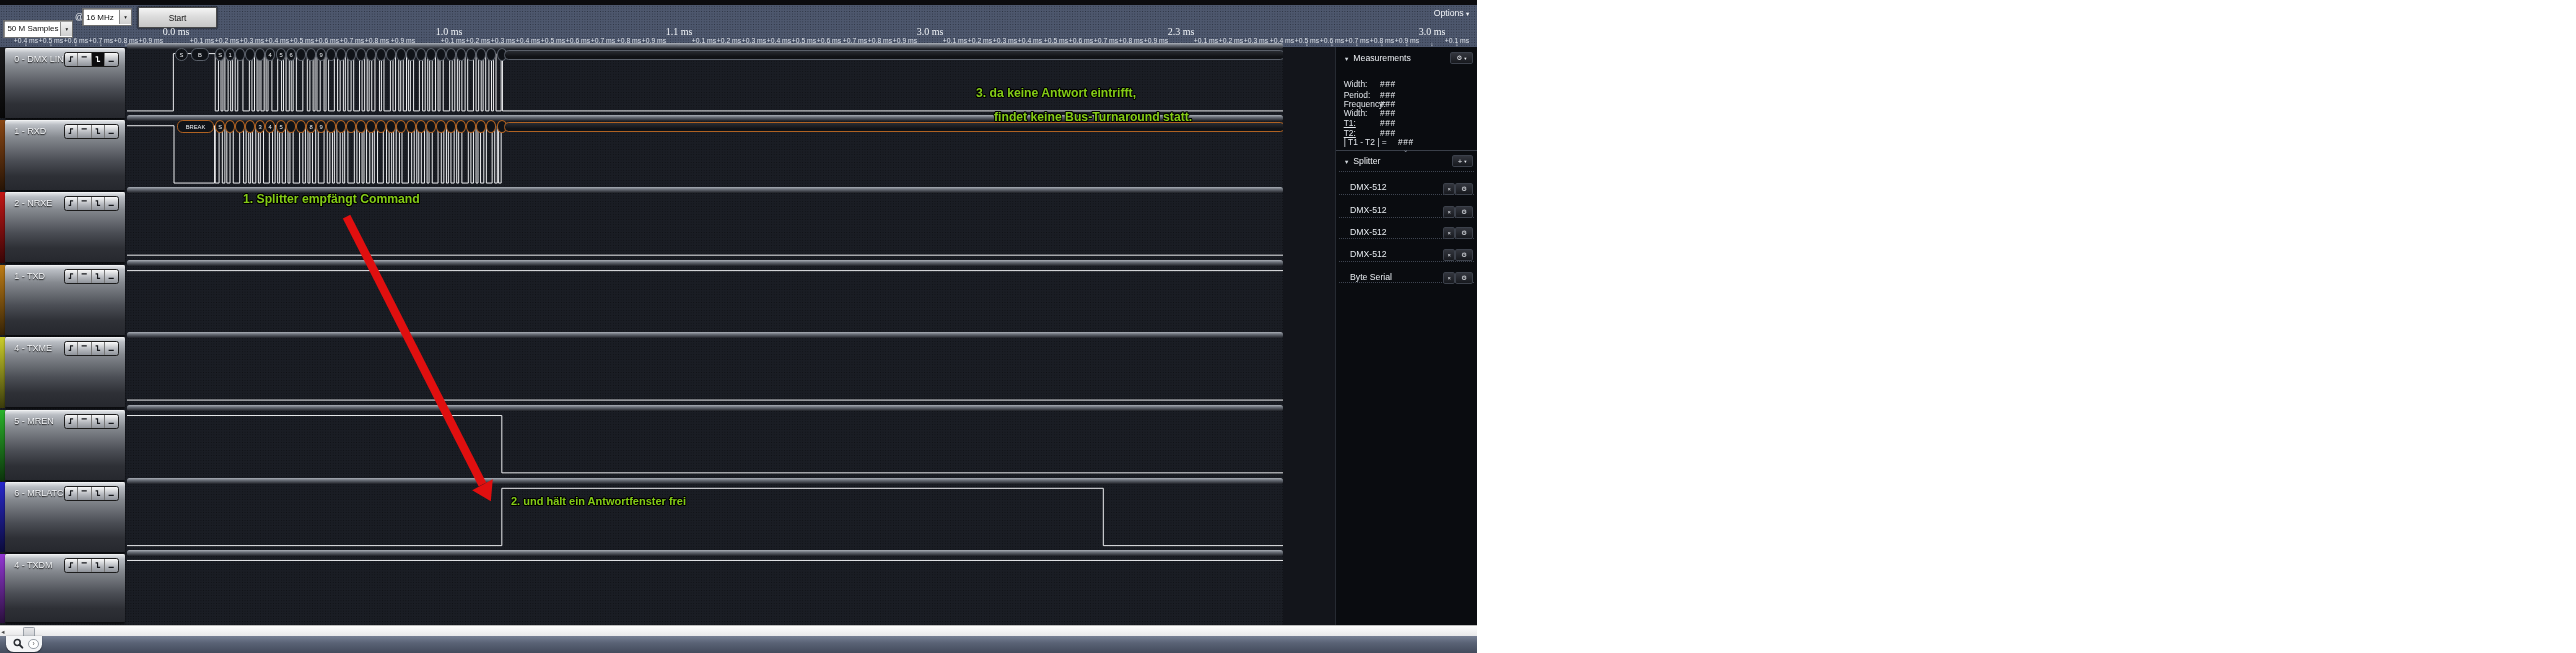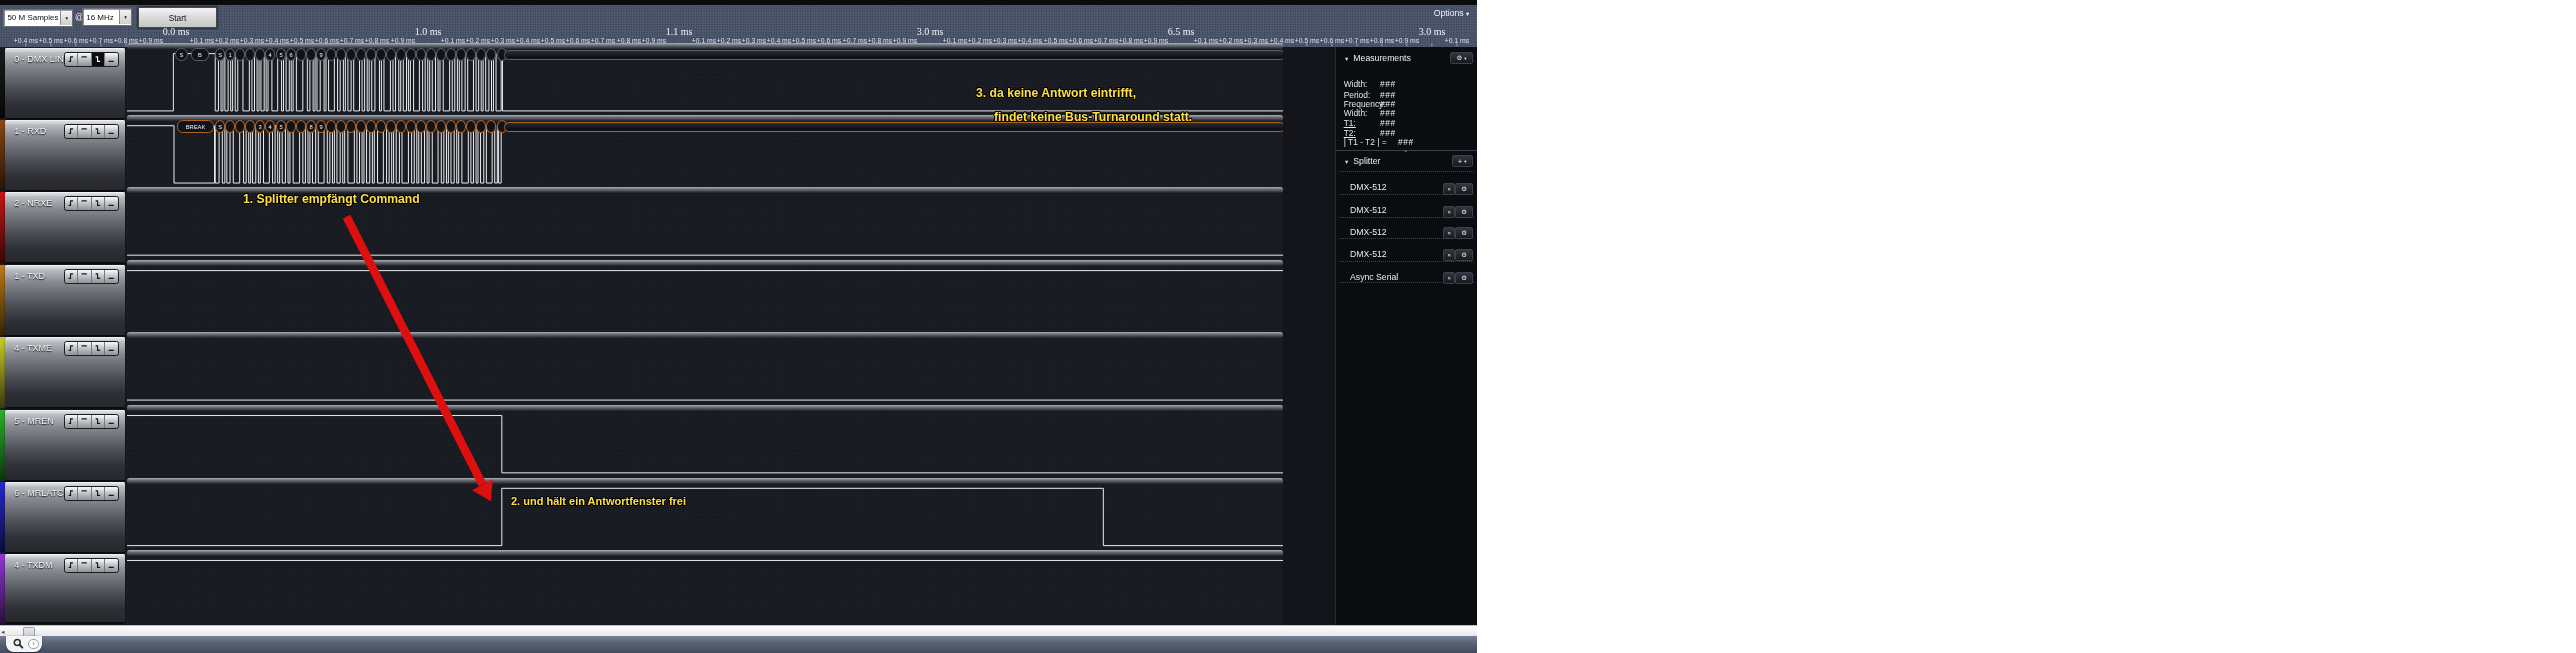--- a/index.html
+++ b/index.html
@@ -26,21 +26,21 @@
   .triggrp{position:absolute;right:6.4px;top:3.9px;width:53px;height:13.5px;background:linear-gradient(180deg,#fafafa,#b9bcc1 55%,#8f939a);border:0.6px solid #1c1c1c;border-radius:2.6px;display:flex;overflow:hidden;}
   .trigbtn{flex:1;display:flex;align-items:center;justify-content:center;border-right:0.6px solid #777;}
   .trigbtn:last-child{border-right:none;}
   .trigbtn.active{background:#0c0c0e;}
   
   #waveArea{left:127px;top:47px;width:1156px;height:578px;}
   .sep{position:absolute;left:0;width:1156px;height:5.8px;border-radius:2.6px;background:linear-gradient(180deg,#b2b7bf 0%,#6d727b 38%,#1e2026 100%);opacity:.95;}
   .bubble{position:absolute;height:11px;background:#101318;border-radius:50%;display:flex;align-items:center;justify-content:center;color:#f0f2f5;font-size:5.8px;}
   .bubble.cap{border-radius:5.8px;}
   .capsule{position:absolute;height:8.4px;border-radius:4.5px;background:linear-gradient(180deg,#2a2d33,#101216 70%);}
-  .annot{position:absolute;color:#fde047;font-weight:bold;white-space:nowrap;text-shadow:1px 0 0 #000,-1px 0 0 #000,0 1px 0 #000,0 -1px 0 #000,0.6px 0.6px 0 #000,-0.6px -0.6px 0 #000,0.6px -0.6px 0 #000,-0.6px 0.6px 0 #000;z-index:30;}
+  .annot{position:absolute;color:#84cc16;font-weight:bold;white-space:nowrap;text-shadow:1px 0 0 #000,-1px 0 0 #000,0 1px 0 #000,0 -1px 0 #000,0.6px 0.6px 0 #000,-0.6px -0.6px 0 #000,0.6px -0.6px 0 #000,-0.6px 0.6px 0 #000;z-index:30;}
   
   #gapCol{left:1283px;top:47px;width:52px;height:578px;background:#13151b;}
   #rightPanel{left:1335px;top:47px;width:142px;height:578px;background:#0a0c10;border-left:0.6px solid #262a32;}
   .phead{position:absolute;color:#eef1f5;font-size:8.7px;}
   .phead .tri{font-size:5.8px;margin-right:3.9px;color:#cfd4da;}
   .mrow{position:absolute;left:7.7px;color:#e3e7ec;font-size:8.4px;white-space:nowrap;}
   .mval{position:absolute;left:44px;color:#eef1f5;font-size:8.4px;letter-spacing:0.6px;}
   .pdivider{position:absolute;left:0;width:142px;border-top:0.6px solid #3a3f49;}
   .pchev{position:absolute;left:67px;color:#9aa0ab;font-size:6.4px;}
   .anitem{position:absolute;left:14px;color:#e9edf2;font-size:8.7px;white-space:nowrap;}
@@ -54,21 +54,21 @@
   #zoomTab{left:6.4px;top:0;width:36px;height:15.5px;background:#f4f5f7;border-radius:0 0 7.7px 7.7px;box-shadow:0 0.6px 1.3px rgba(0,0,0,.5);display:flex;align-items:center;}
   svg{display:block;}
 </style>
 </head>
 <body>
 
 <div id="ui">
   <div class="abs tex-dark" style="left:0;top:47px;width:1477px;height:578px;"></div>
   <div class="abs" id="topstrip"></div>
   <div class="abs tex-blue" id="topbar">
-    <div class="combo" style="left:3.2px;top:4px;width:68px;">
+    <div class="combo" style="left:3.2px;top:15px;width:68px;">
       <span class="val">50 M Samples</span>
       <span class="dd">▾</span>
     </div>
     <span class="abs" style="left:75px;top:6.4px;color:#eef1f5;font-size:8.4px;">@</span>
     <div class="combo" style="left:82px;top:3.2px;width:48px;">
       <span class="val">16 MHz</span>
       <span class="dd">▾</span>
     </div>
     <div class="abs" id="startBtn">
         <span>Start</span>
@@ -100,21 +100,21 @@
         <div class="rulMinor" style="left: 302px;">+0.5 ms</div>
         <div class="rulArrow" style="left: 302px;">↓</div>
         <div class="rulMinor" style="left: 327px;">+0.6 ms</div>
         <div class="rulArrow" style="left: 327px;">↓</div>
         <div class="rulMinor" style="left: 352px;">+0.7 ms</div>
         <div class="rulArrow" style="left: 352px;">↓</div>
         <div class="rulMinor" style="left: 377px;">+0.8 ms</div>
         <div class="rulArrow" style="left: 377px;">↓</div>
         <div class="rulMinor" style="left: 403px;">+0.9 ms</div>
         <div class="rulArrow" style="left: 403px;">↓</div>
-        <div class="rulMajor" style="left: 428px;">1.0 ms</div>
+        <div class="rulMajor" style="left: 449px;">1.0 ms</div>
         <div class="rulArrow" style="left: 428px;">↓</div>
         <div class="rulMinor" style="left: 453px;">+0.1 ms</div>
         <div class="rulArrow" style="left: 453px;">↓</div>
         <div class="rulMinor" style="left: 478px;">+0.2 ms</div>
         <div class="rulArrow" style="left: 478px;">↓</div>
         <div class="rulMinor" style="left: 503px;">+0.3 ms</div>
         <div class="rulArrow" style="left: 503px;">↓</div>
         <div class="rulMinor" style="left: 528px;">+0.4 ms</div>
         <div class="rulArrow" style="left: 528px;">↓</div>
         <div class="rulMinor" style="left: 553px;">+0.5 ms</div>
@@ -160,21 +160,21 @@
         <div class="rulMinor" style="left: 1056px;">+0.5 ms</div>
         <div class="rulArrow" style="left: 1056px;">↓</div>
         <div class="rulMinor" style="left: 1081px;">+0.6 ms</div>
         <div class="rulArrow" style="left: 1081px;">↓</div>
         <div class="rulMinor" style="left: 1106px;">+0.7 ms</div>
         <div class="rulArrow" style="left: 1106px;">↓</div>
         <div class="rulMinor" style="left: 1131px;">+0.8 ms</div>
         <div class="rulArrow" style="left: 1131px;">↓</div>
         <div class="rulMinor" style="left: 1156px;">+0.9 ms</div>
         <div class="rulArrow" style="left: 1156px;">↓</div>
-        <div class="rulMajor" style="left: 1181px;">6.5 ms</div>
+        <div class="rulMajor" style="left: 1181px;">2.3 ms</div>
         <div class="rulArrow" style="left: 1181px;">↓</div>
         <div class="rulMinor" style="left: 1206px;">+0.1 ms</div>
         <div class="rulArrow" style="left: 1206px;">↓</div>
         <div class="rulMinor" style="left: 1231px;">+0.2 ms</div>
         <div class="rulArrow" style="left: 1231px;">↓</div>
         <div class="rulMinor" style="left: 1256px;">+0.3 ms</div>
         <div class="rulArrow" style="left: 1256px;">↓</div>
         <div class="rulMinor" style="left: 1282px;">+0.4 ms</div>
         <div class="rulArrow" style="left: 1282px;">↓</div>
         <div class="rulMinor" style="left: 1307px;">+0.5 ms</div>
@@ -531,21 +531,21 @@
         <div class="sqbtn" style="right: 5.2px; top: 136px; width: 15.5px; height: 9.7px; font-size: 6.4px;">⚙</div>
         <div class="anitem" style="top: 158px;">DMX-512</div>
         <div class="sqbtn" style="right: 23px; top: 159px; width: 9.7px; height: 9.7px; font-size: 5.8px;">×</div>
         <div class="sqbtn" style="right: 5.2px; top: 159px; width: 15.5px; height: 9.7px; font-size: 6.4px;">⚙</div>
         <div class="anitem" style="top: 180px;">DMX-512</div>
         <div class="sqbtn" style="right: 23px; top: 180px; width: 9.7px; height: 9.7px; font-size: 5.8px;">×</div>
         <div class="sqbtn" style="right: 5.2px; top: 180px; width: 15.5px; height: 9.7px; font-size: 6.4px;">⚙</div>
         <div class="anitem" style="top: 202px;">DMX-512</div>
         <div class="sqbtn" style="right: 23px; top: 202px; width: 9.7px; height: 9.7px; font-size: 5.8px;">×</div>
         <div class="sqbtn" style="right: 5.2px; top: 202px; width: 15.5px; height: 9.7px; font-size: 6.4px;">⚙</div>
-        <div class="anitem" style="top: 225px;">Async Serial</div>
+        <div class="anitem" style="top: 225px;">Byte Serial</div>
         <div class="sqbtn" style="right: 23px; top: 225px; width: 9.7px; height: 9.7px; font-size: 5.8px;">×</div>
         <div class="sqbtn" style="right: 5.2px; top: 225px; width: 15.5px; height: 9.7px; font-size: 6.4px;">⚙</div>
       </div>
   </div>
 
   <div class="abs" id="hscroll">
     <span class="abs" id="harrowL">◂</span>
     <div class="abs" id="hthumb"></div>
   </div>
   <div class="abs tex-blue" id="bottombar" style="background-color:#5a6376;">

